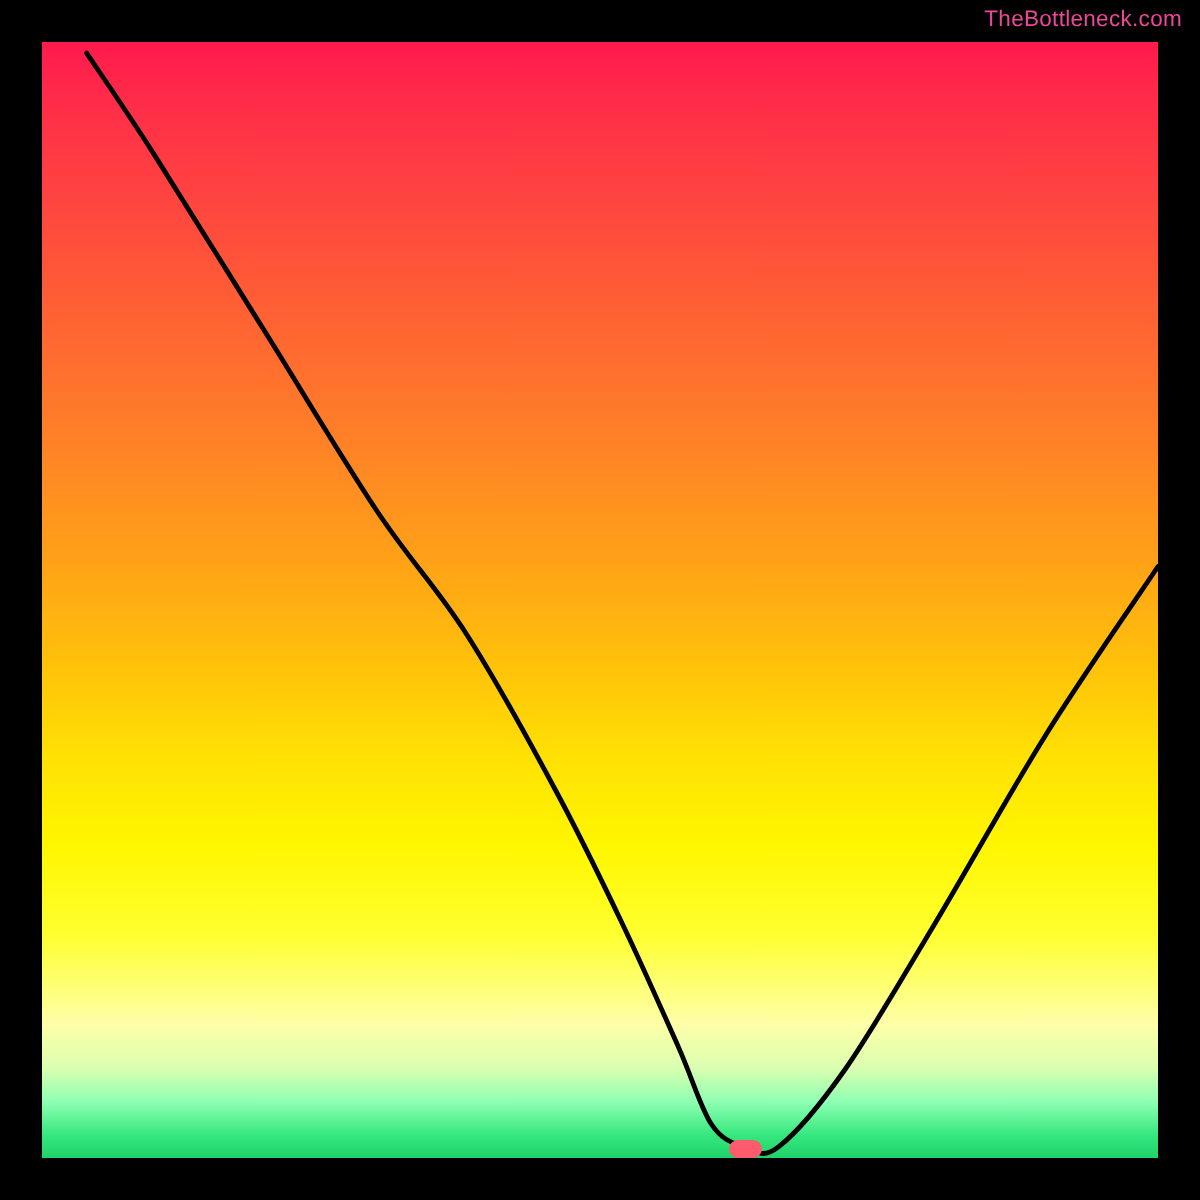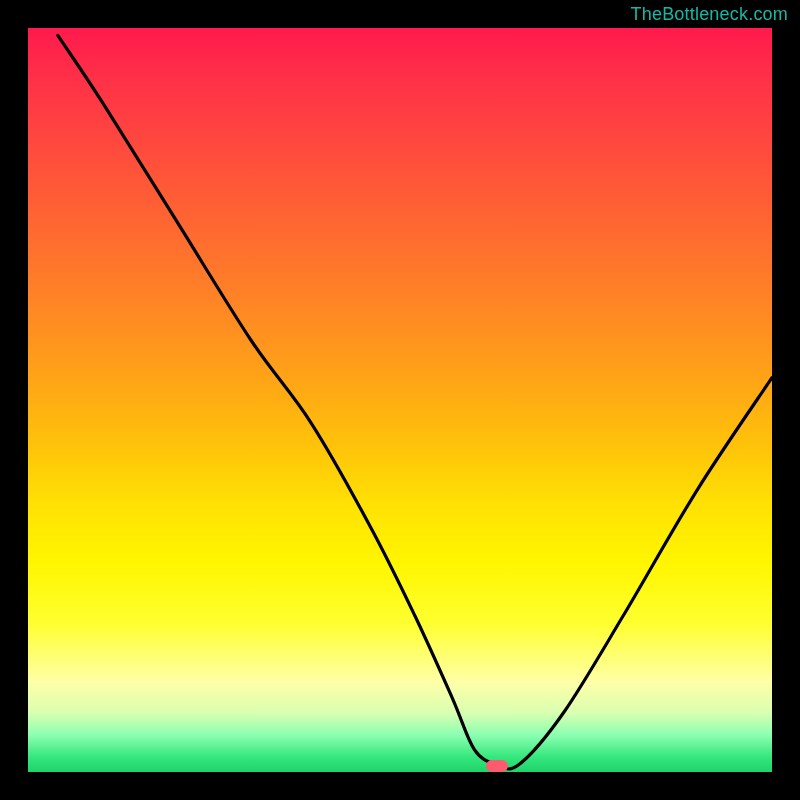--- a/index.html
+++ b/index.html
@@ -14,22 +14,22 @@
   .frame {
     position: relative;
     width: 800px;
     height: 800px;
     background: #000;
   }
   .watermark {
     position: absolute;
     top: 4px;
     right: 12px;
-    color: #14b8a6;
-    font-size: 18px;
+    color: #ec4899;
+    font-size: 15px;
     font-weight: 500;
     letter-spacing: 0.2px;
     z-index: 3;
   }
   .plot-area {
     position: absolute;
     left: 28px;
     top: 28px;
     width: 744px;
     height: 744px;

